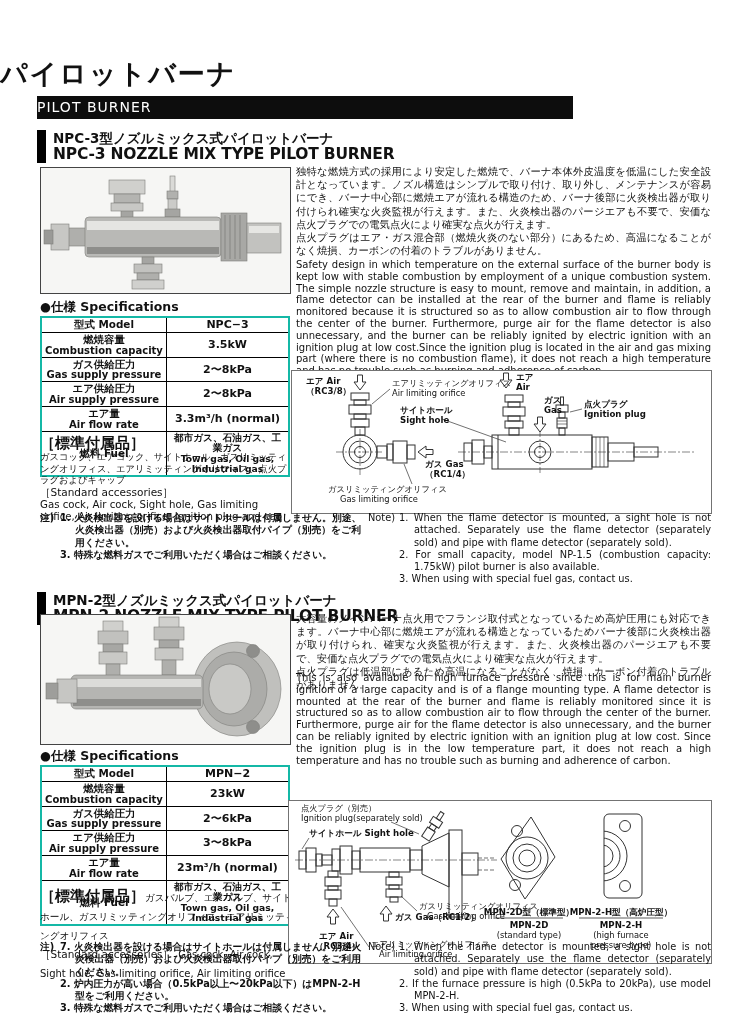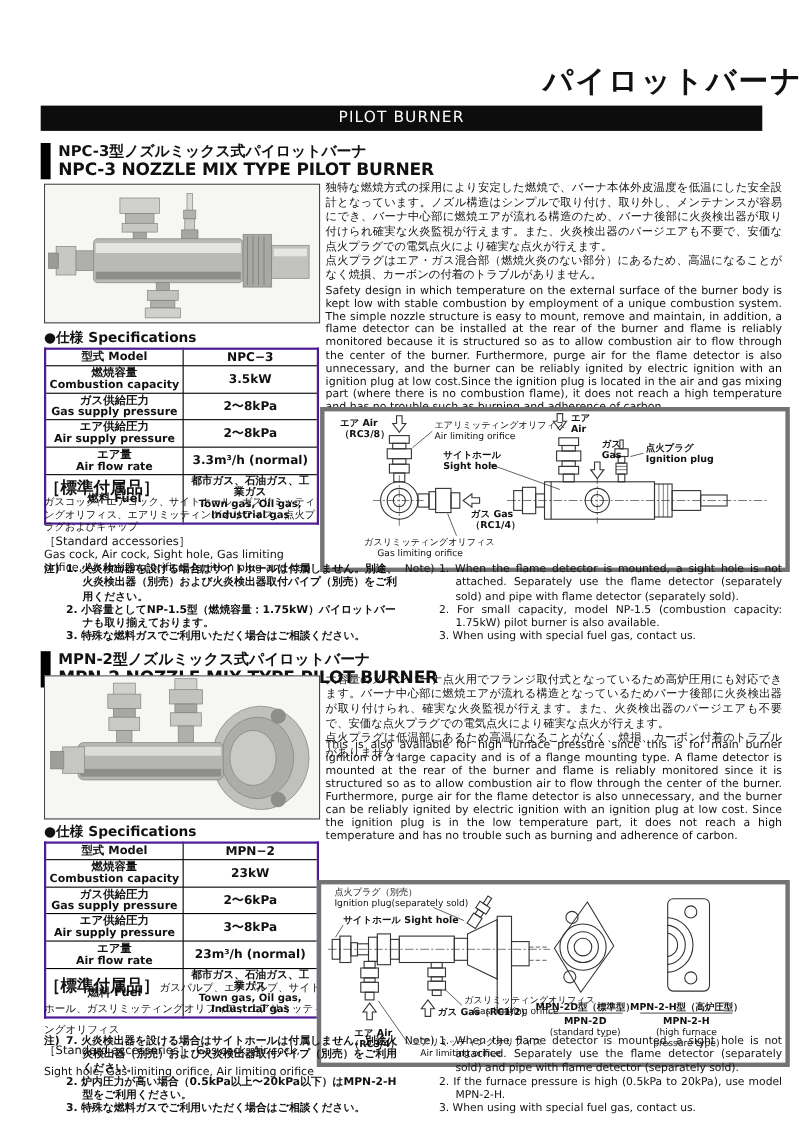--- a/index.html
+++ b/index.html
@@ -1,20 +1,20 @@
 <!DOCTYPE html>
 <html><head>
 <meta charset="utf-8">
 <style>
   html,body{margin:0;padding:0;background:#ffffff;}
   body{width:730px;height:1024px;position:relative;font-family:"DejaVu Sans","Liberation Sans",sans-serif;color:#111;overflow:hidden;}
   .abs{position:absolute;}
   
-  #page-title{left:0;top:56px;width:730px;text-align:right;font-size:27px;font-weight:bold;letter-spacing:2px;}
-  #banner{left:37px;top:96px;width:656px;height:23px;background:#0d0d0d;color:#fff;text-align:center;font-size:14px;line-height:23px;letter-spacing:1px;}
+  #page-title{left:0;top:56px;width:730px;text-align:left;font-size:27px;font-weight:bold;letter-spacing:2px;}
+  #banner{left:37px;top:96px;width:536px;height:23px;background:#0d0d0d;color:#fff;font-size:14px;line-height:23px;letter-spacing:1px;}
   
   .sec-head{border-left:9px solid #000;padding-left:7px;}
   .sec-head .jp{font-size:13.5px;font-weight:bold;line-height:16px;}
   .sec-head .en{font-size:15.5px;font-weight:bold;line-height:17px;letter-spacing:-0.2px;}
   #sec1-head{left:37px;top:130px;width:600px;}
   #sec2-head{left:37px;top:578px;width:600px;margin-top:14px;}
   
   .photo{border:1px solid #444;background:#f6f6f5;}
   #photo1{left:40px;top:167px;width:249px;height:125px;}
   #photo2{left:40px;top:614px;width:249px;height:129px;}
@@ -22,21 +22,21 @@
   .jp-par{font-size:10.3px;line-height:13.2px;text-align:justify;}
   .en-par{font-size:10px;line-height:11.8px;text-align:justify;}
   #desc1-jp{left:296px;top:165px;width:415px;}
   #desc1-en{left:296px;top:259px;width:415px;}
   #desc2-jp{left:296px;top:612px;width:415px;}
   #desc2-en{left:296px;top:672px;width:415px;}
   
   .spec-title{font-size:12.5px;font-weight:bold;}
   #spec1-title{left:40px;top:299px;}
   #spec2-title{left:40px;top:748px;}
-  table.spec{border-collapse:collapse;table-layout:fixed;width:250px;border:2px solid #4c1d95;}
+  table.spec{border-collapse:collapse;table-layout:fixed;width:250px;border:2px solid #14b8a6;}
   table.spec td{border:1px solid #000;text-align:center;vertical-align:middle;padding:1px 2px;font-weight:bold;}
   table.spec td.lbl{width:120px;}
   .l1{font-size:10.4px;line-height:11.5px;}
   .l2{font-size:10px;line-height:10.2px;}
   .v1{font-size:11px;line-height:12px;}
   .v1.small{font-size:9.7px;line-height:10.5px;}
   .v2{font-size:9.2px;line-height:10px;}
   #table1{left:40px;top:316px;}
   #table2{left:40px;top:765px;}
   
@@ -53,21 +53,21 @@
   .notes .mark{flex:0 0 20px;font-size:9.8px;line-height:12.3px;font-weight:bold;}
   .notes.en .mark{flex:0 0 31px;font-weight:normal;}
   .notes .items{flex:1;}
   .notes .item{font-size:9.8px;line-height:12.3px;padding-left:15px;text-indent:-15px;font-weight:bold;}
   .notes.en .item{font-weight:normal;text-align:justify;}
   #notes1-jp{left:40px;top:512px;width:325px;}
   #notes1-en{left:368px;top:512px;width:343px;}
   #notes2-jp{left:40px;top:941px;width:325px;}
   #notes2-en{left:368px;top:941px;width:343px;}
   
-  .diagram{border:4px solid #737373;background:#fff;}
+  .diagram{border:1px solid #737373;background:#fff;}
   #diagram1{left:291px;top:370px;width:419px;height:142px;}
   #diagram2{left:288px;top:800px;width:422px;height:162px;}
   svg text{font-family:"DejaVu Sans","Liberation Sans",sans-serif;fill:#111;}
   .dlab{font-size:8.3px;}
   .dlab-b{font-size:8.6px;font-weight:bold;}
 </style>
 </head>
 <body>
 
 <div id="page-title" class="abs">パイロットバーナ</div>
@@ -276,21 +276,20 @@
     <text x="252" y="42" class="dlab-b">Gas</text>
     <text x="292" y="36" class="dlab-b">点火プラグ</text>
     <text x="292" y="46" class="dlab-b">Ignition plug</text>
   </svg>
 </div>
 
 <div id="notes1-jp" class="abs notes">
   <div class="mark">注)</div>
   <div class="items">
     <div class="item">1. 火炎検出器を設ける場合はサイトホールは付属しません。別途、火炎検出器（別売）および火炎検出器取付パイプ（別売）をご利用ください。</div>
-    <div class="item">2. 小容量としてNP-1.5型（燃焼容量：1.75kW）パイロットバーナも取り揃えております。</div>
     <div class="item">3. 特殊な燃料ガスでご利用いただく場合はご相談ください。</div>
   </div>
 </div>
 <div id="notes1-en" class="abs notes en">
   <div class="mark">Note)</div>
   <div class="items">
     <div class="item">1. When the flame detector is mounted, a sight hole is not attached. Separately use the flame detector (separately sold) and pipe with flame detector (separately sold).</div>
     <div class="item">2. For small capacity, model NP-1.5 (combustion capacity: 1.75kW) pilot burner is also available.</div>
     <div class="item">3. When using with special fuel gas, contact us.</div>
   </div>

